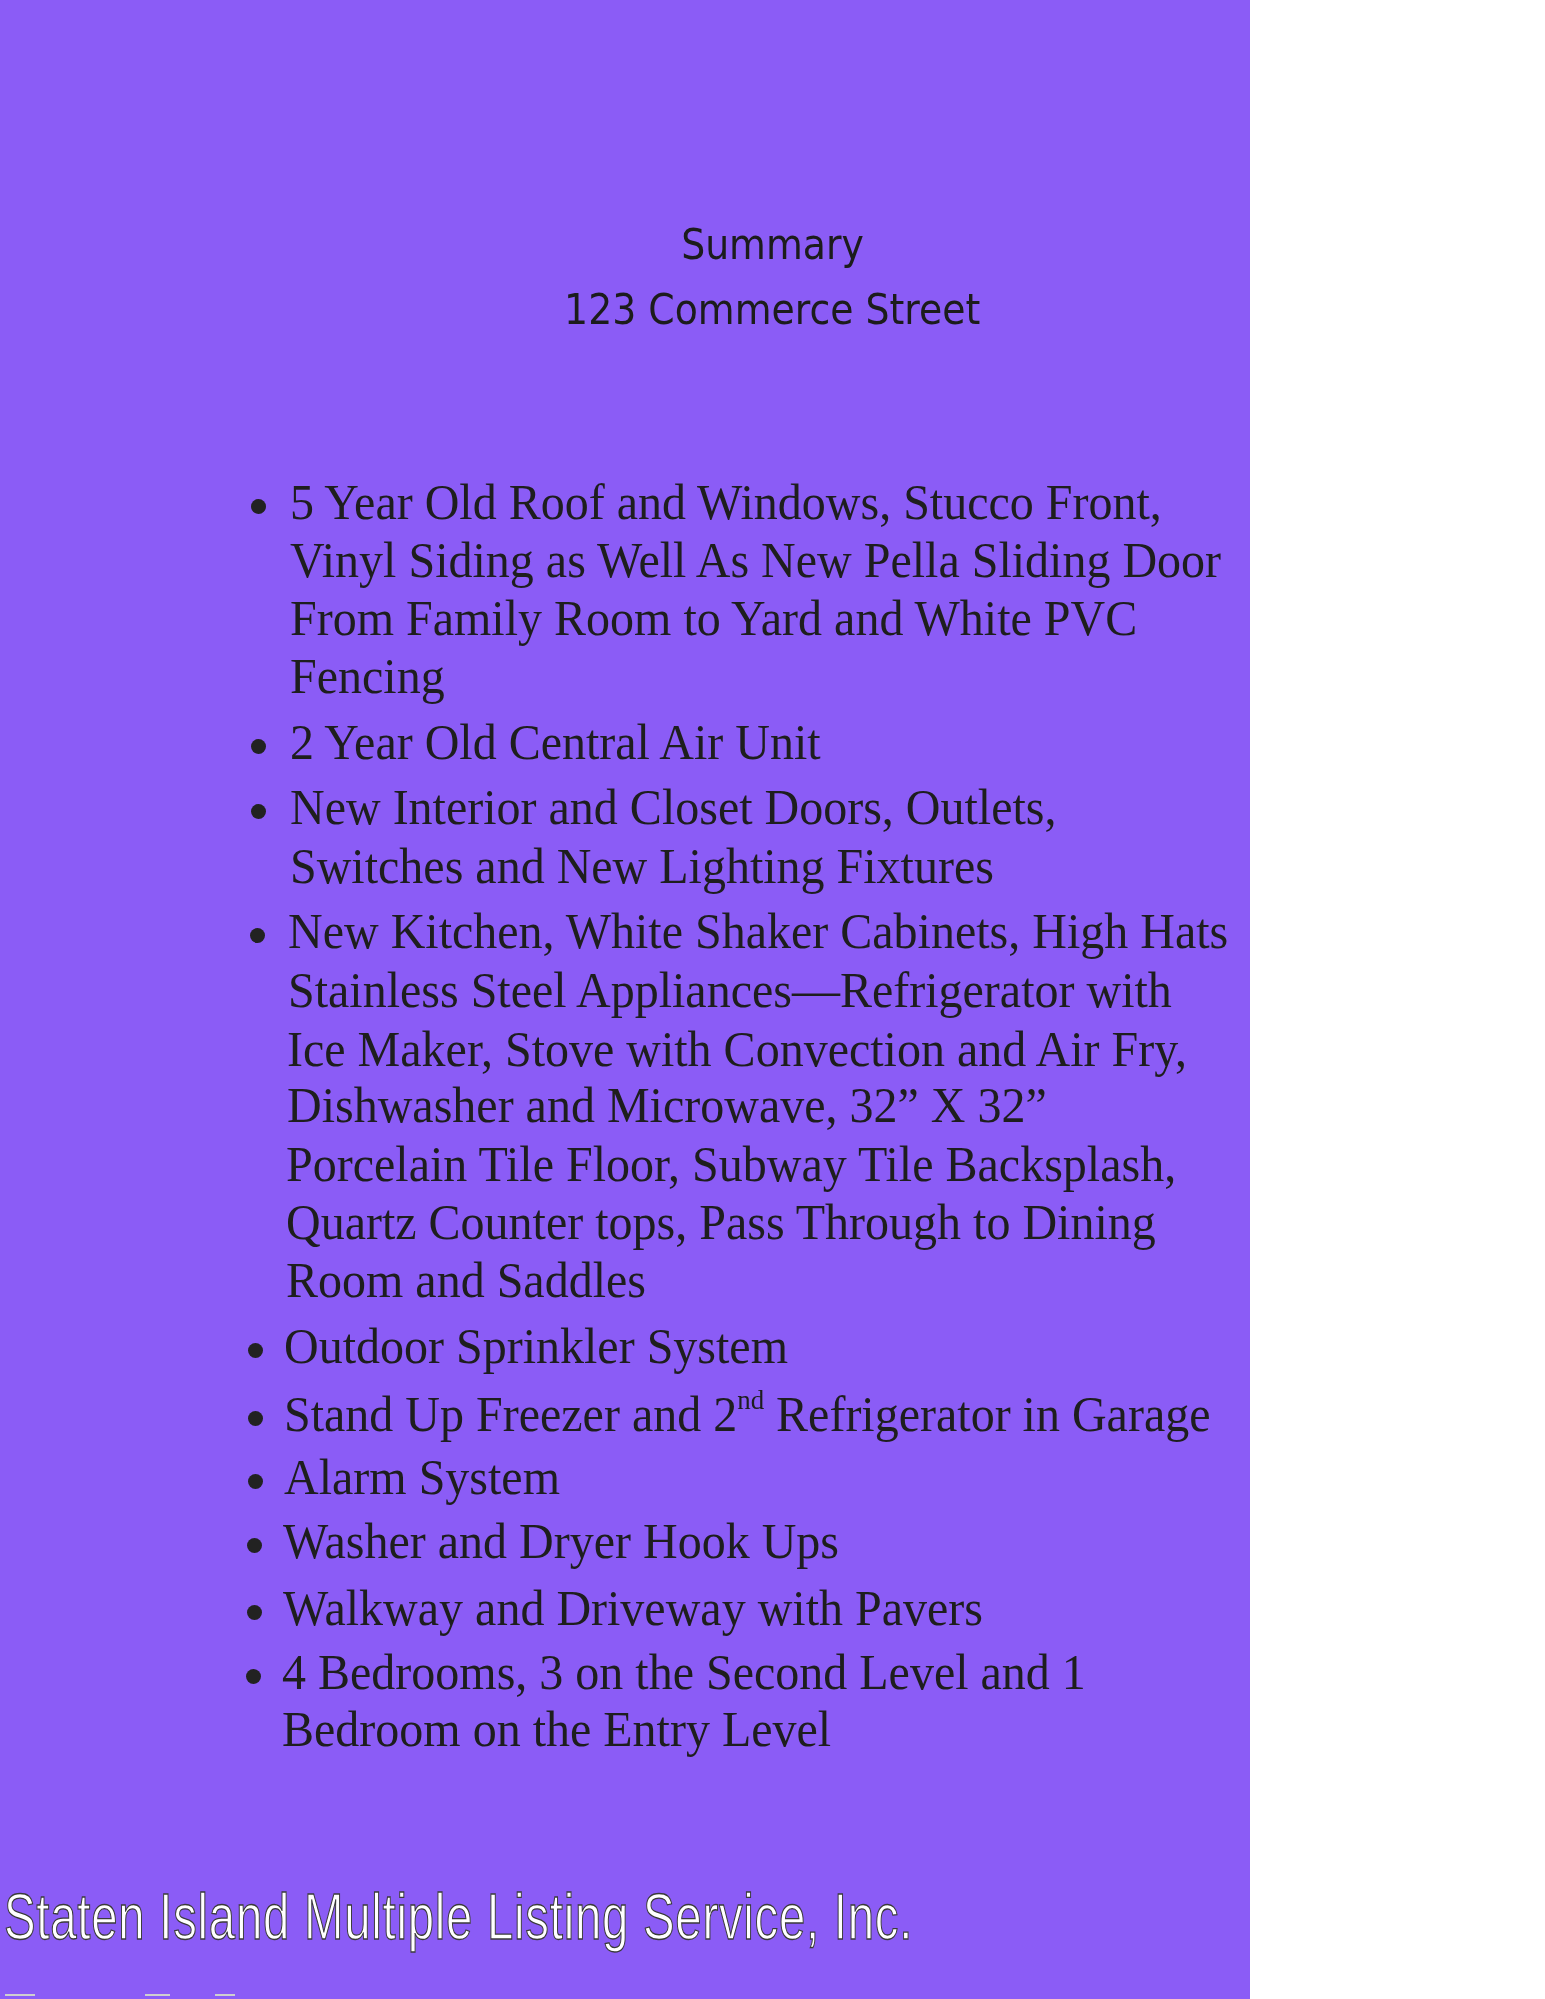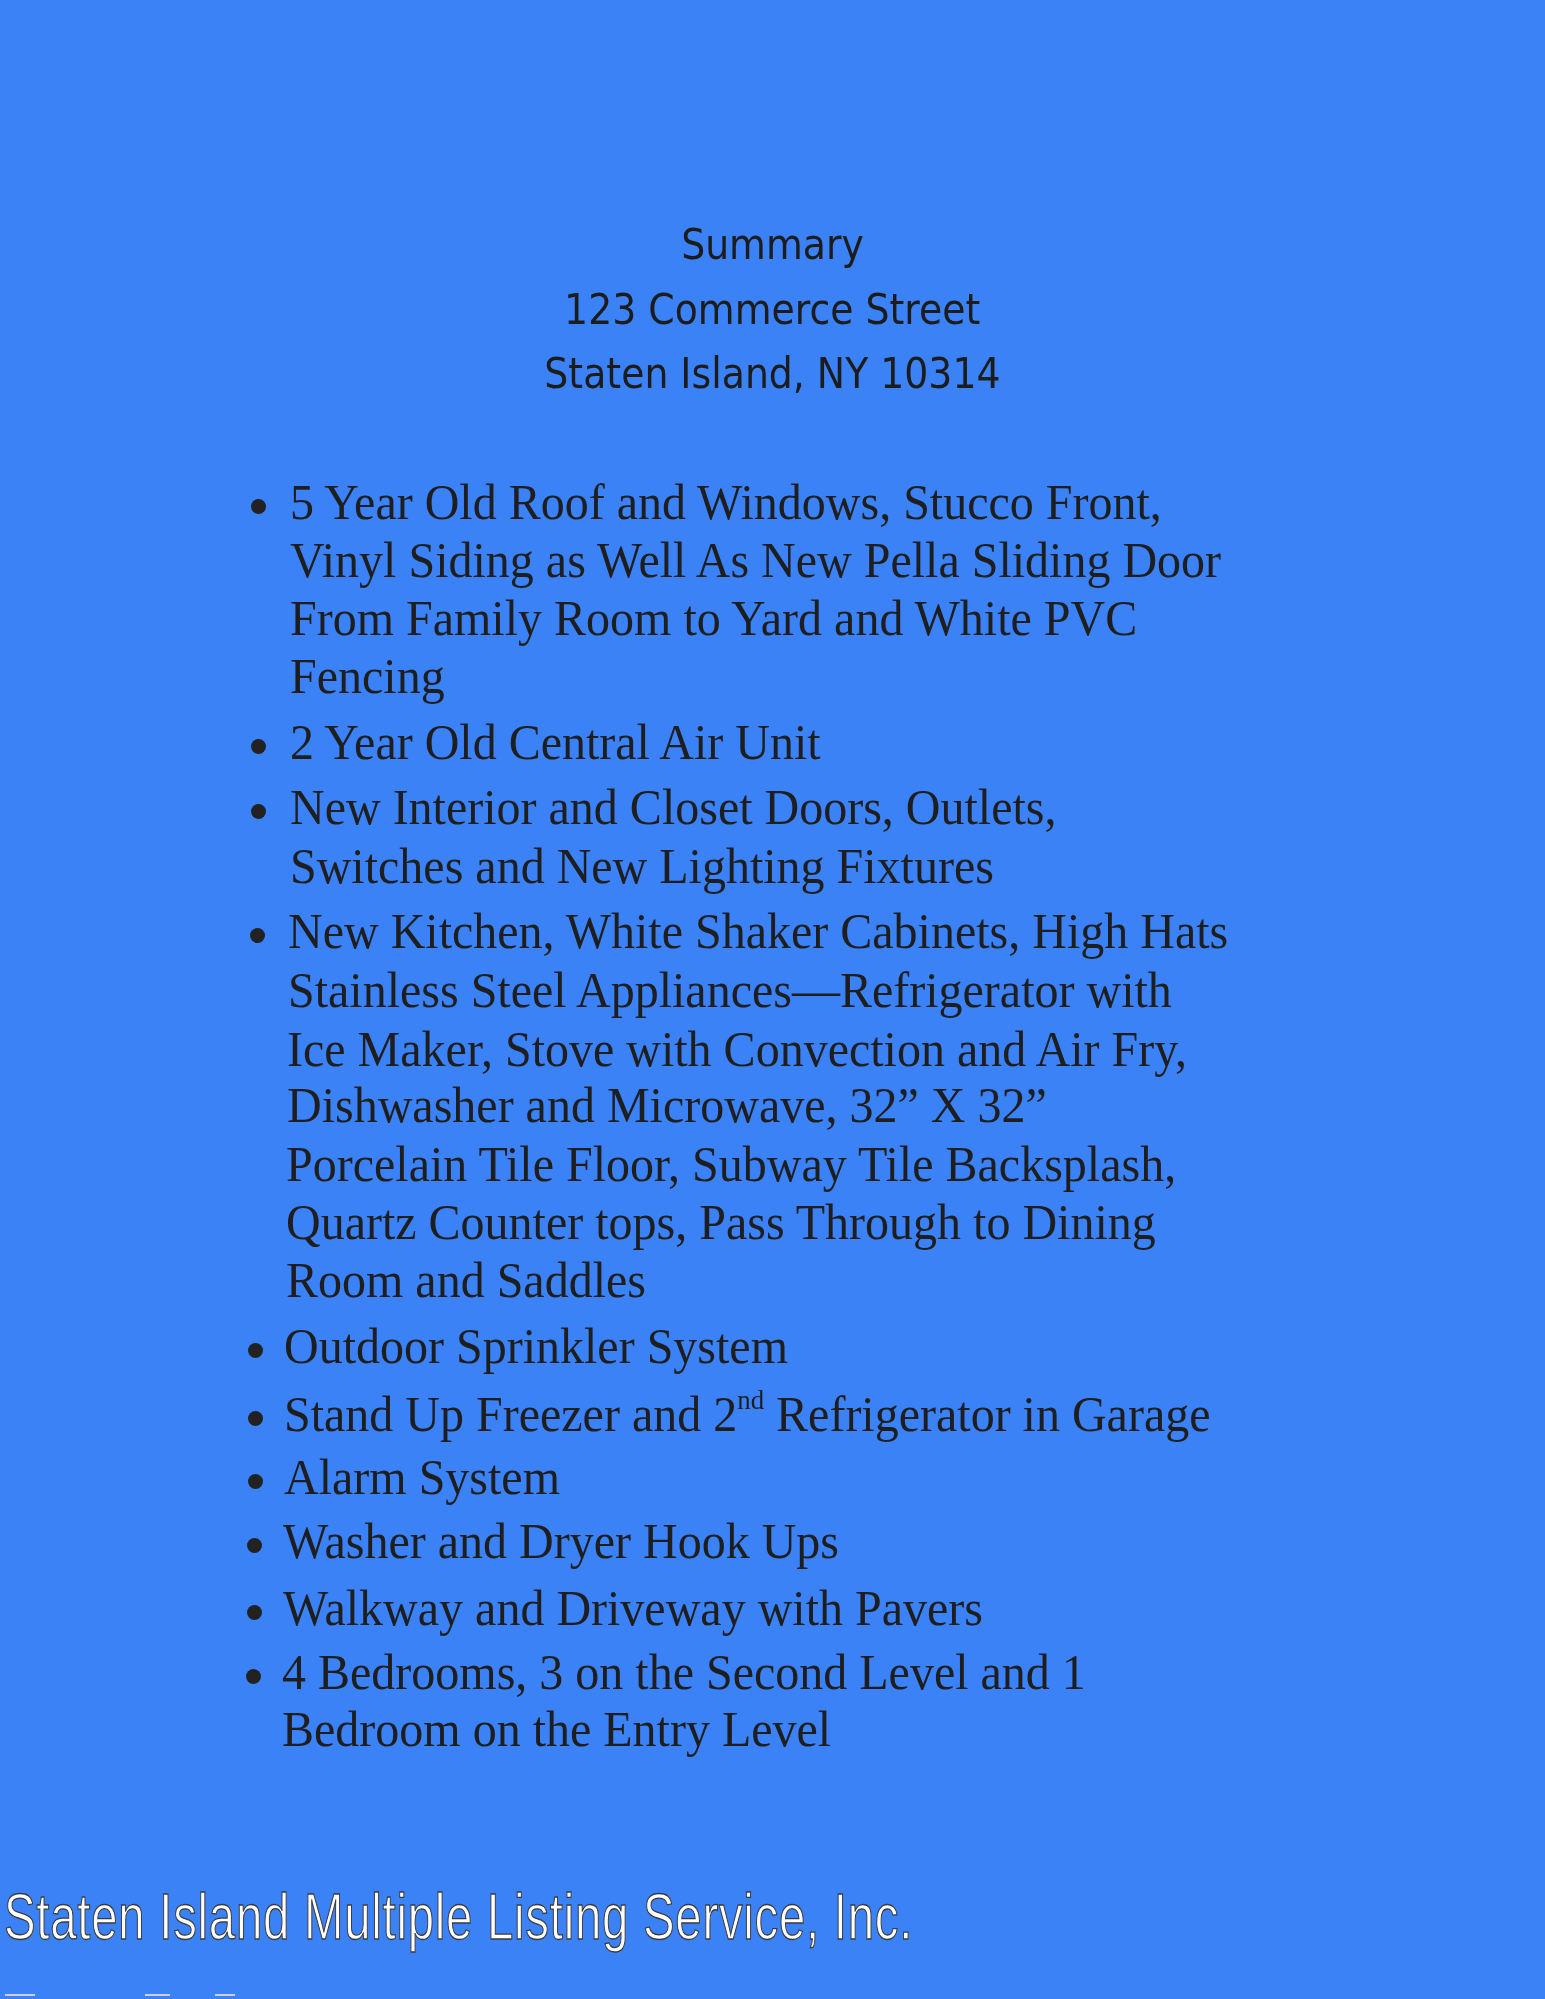--- a/index.html
+++ b/index.html
@@ -1,17 +1,17 @@
 <!DOCTYPE html>
 <html><head>
   <meta charset="utf-8">
   <style>
     html, body { margin: 0; padding: 0; background: #ffffff; }
     body { width: 1545px; height: 1999px; position: relative; overflow: hidden; }
-    .page { position: absolute; left: 0; top: 0; width: 1545px; height: 1999px; background: #3b82f6; }
+    .page { position: absolute; left: 0; top: 0; width: 1250px; height: 1999px; background: #8b5cf6; }
     .hdr {
       position: absolute; left: 0; width: 1545px; text-align: center;
       font-family: "DejaVu Sans", "Liberation Sans", sans-serif;
       font-size: 42px; color: #1c1c1c; line-height: 1;
     }
     .hdr span { display: inline-block; transform: scaleX(0.9); transform-origin: center; }
     .line {
       position: absolute; left: 290px; white-space: nowrap;
       font-family: "Liberation Serif", "DejaVu Serif", serif;
       font-size: 50px; line-height: 1; color: #1e1e1e;
@@ -32,21 +32,20 @@
     }
     .speck { position: absolute; background: #cfcfcf; height: 2px; }
   </style>
 </head>
 <body>
 
 <div class="page">
 
   <div class="hdr" style="top:224px;"><span>Summary</span></div>
   <div class="hdr" style="top:289px;text-decoration:underline;"><span>123 Commerce Street</span></div>
-  <div class="hdr" style="top:353px;"><span>Staten Island, NY  10314</span></div>
 
   <div>
 
     <div>
       <div class="bullet" style="left:251px; top:499px;"></div>
       <div class="line" style="top:477px;">5 Year Old Roof and Windows, Stucco Front,</div>
       <div class="line" style="top:535px;">Vinyl Siding as Well As New Pella Sliding Door</div>
       <div class="line" style="top:593px;">From Family Room to Yard and White PVC</div>
       <div class="line" style="top:651px;">Fencing</div>
     </div>

